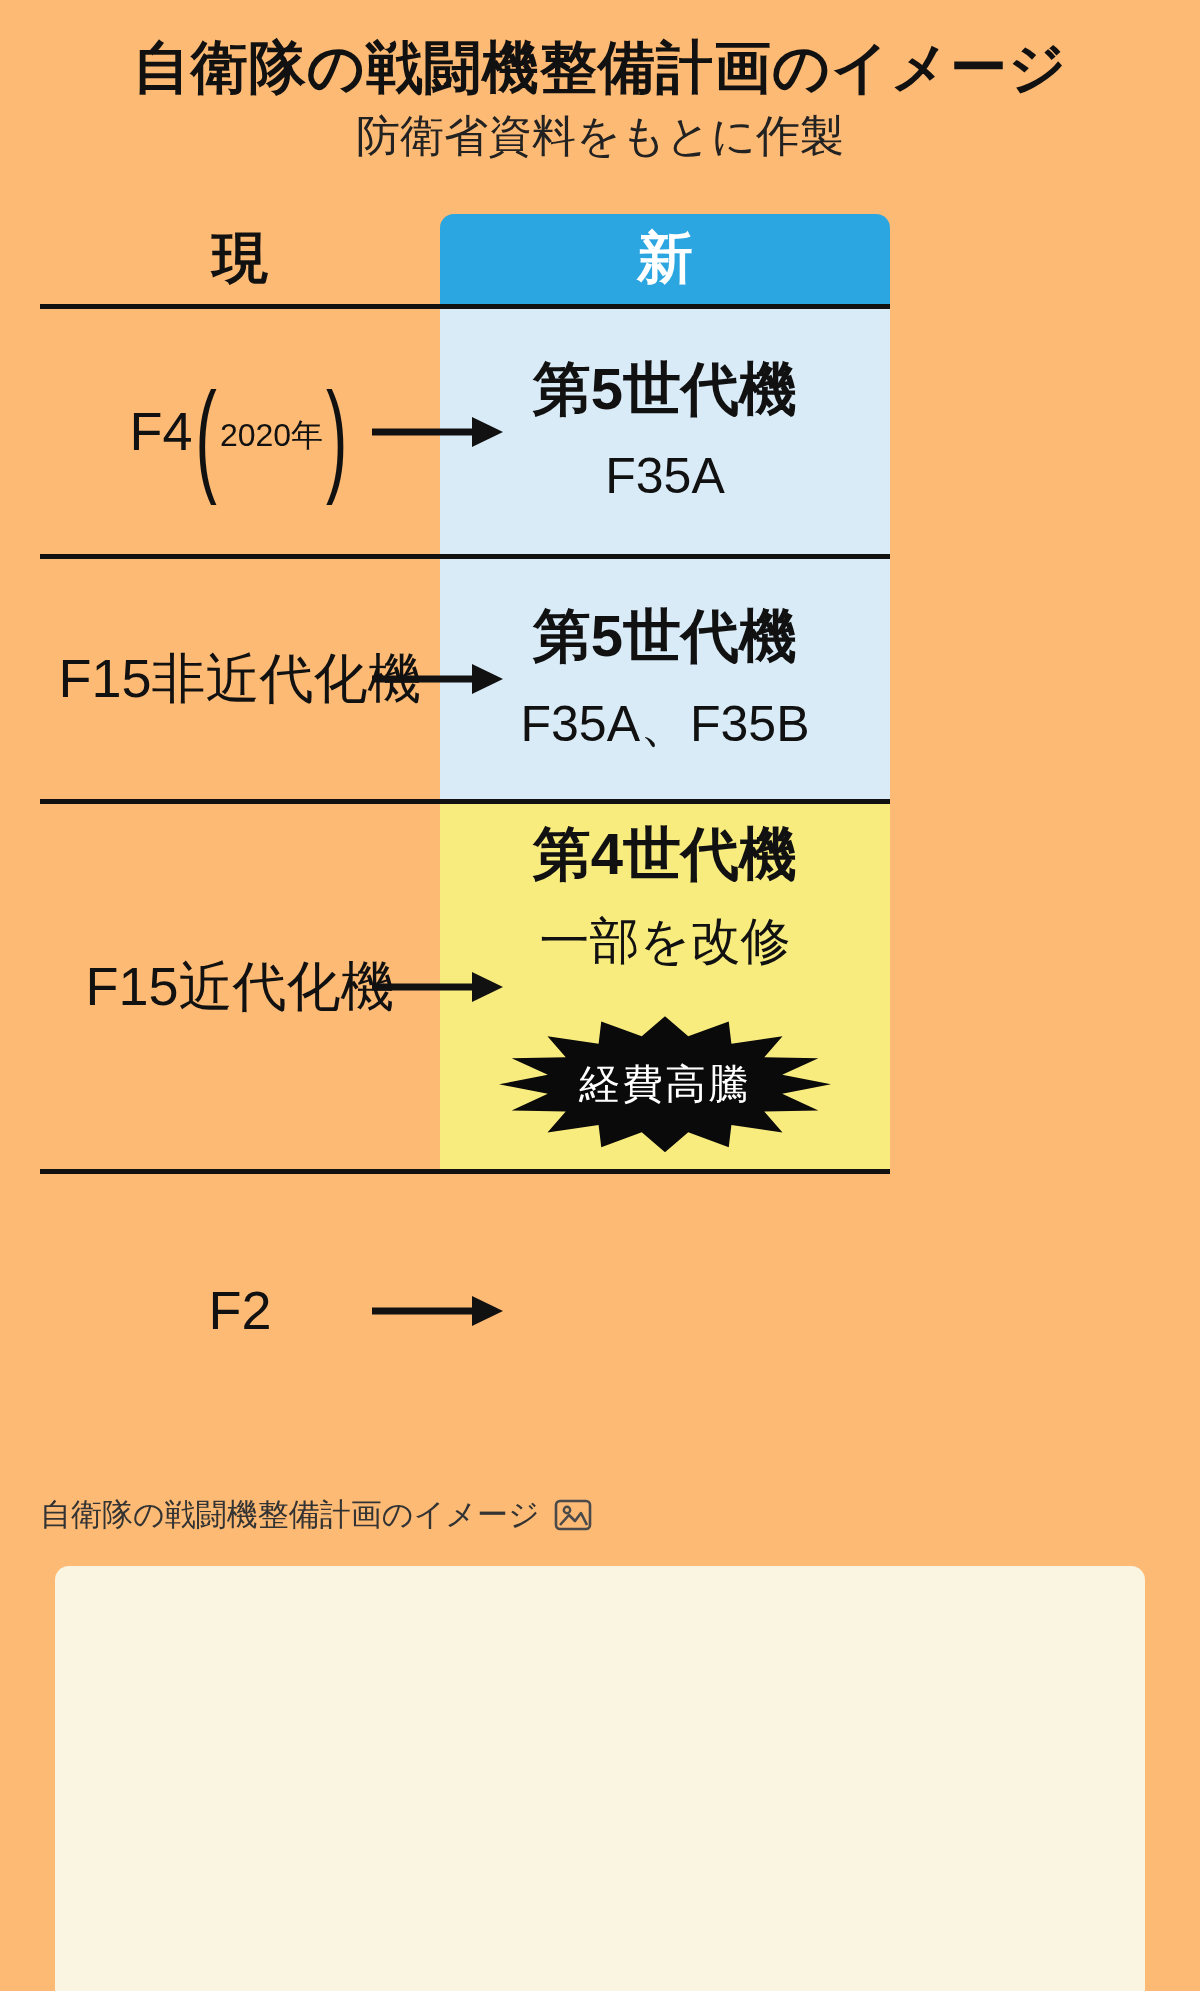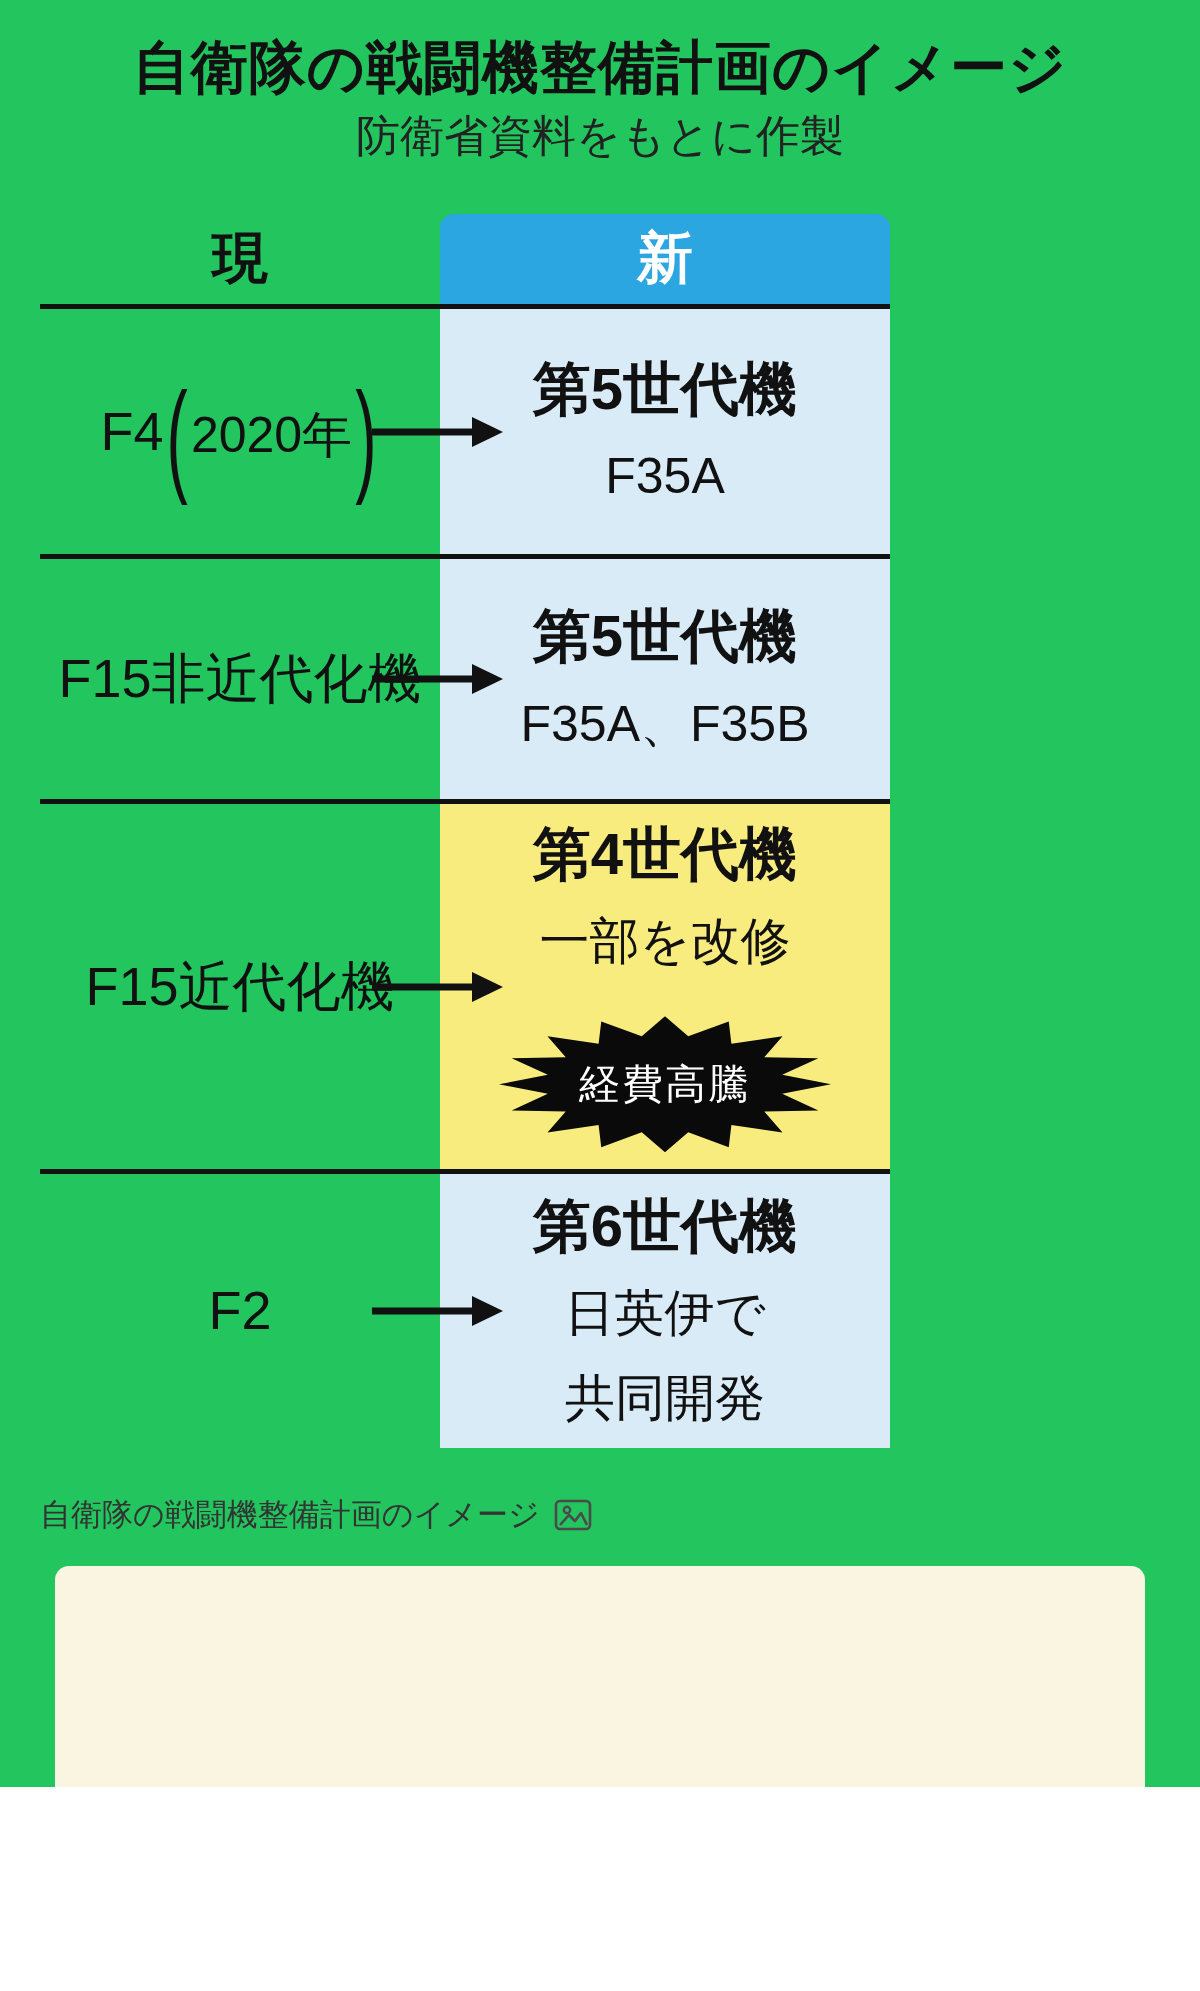--- a/index.html
+++ b/index.html
@@ -2,21 +2,21 @@
 <html style="--accent-blue: #2BA6E0; --column-blue: #D9EBF7; --highlight-yellow: #F9EC7F; --ink: #111111; --badge-bg: #0A0A0A; --card-cream: #FAF5E1;"><head>
 <meta charset="utf-8">
 <style>
   * { margin:0; padding:0; box-sizing:border-box; }
   html,body { background:#ffffff; }
   body {
     font-family:"Liberation Sans","DejaVu Sans",sans-serif;
     color:var(--ink,#111111);
     -webkit-font-smoothing:antialiased;
   }
-  .page { position:relative; width:1200px; height:1787px; overflow:hidden; background:#22c55e; }
+  .page { position:relative; width:1200px; height:1991px; overflow:hidden; background:#fdba74; }
 
   .title {
     padding-top:30px; text-align:center;
     font-size:57px; font-weight:800; letter-spacing:1px; color:var(--ink);
   }
   .subtitle {
     text-align:center;
     font-size:44px; font-weight:400; color:#222222;
   }
 
@@ -50,21 +50,21 @@
   .new-title { font-size:58px; font-weight:800; line-height:1.15; }
   .new-detail { font-size:50px; font-weight:400; line-height:1.22; }
 
   .arrow { position:absolute; left:330px; top:50%; transform:translateY(-50%); }
 
   .paren-group { display:flex; align-items:center; margin-top:8px; }
   .paren {
     display:inline-block; font-size:64px; font-weight:300; line-height:1;
     transform:scaleY(1.95); padding:0 3px;
   }
-  .note-lines { display:flex; flex-direction:column; align-items:flex-end; font-size:50px; line-height:1.3; font-weight:400; }
+  .note-lines { display:flex; flex-direction:column; align-items:flex-end; font-size:32px; line-height:1.3; font-weight:400; }
 
   .burst {
     margin-top:20px; width:332px; height:136px;
     background:var(--badge-bg,#0A0A0A);
     display:flex; align-items:center; justify-content:center;
     clip-path:polygon(100% 50%, 85.3% 57%, 96.2% 69.2%, 79.9% 70%, 85.4% 85.4%, 70% 79.9%,
       69.2% 96.2%, 57% 85.3%, 50% 100%, 43% 85.3%, 30.8% 96.2%, 30% 79.9%, 14.6% 85.4%,
       20.1% 70%, 3.8% 69.2%, 14.7% 57%, 0% 50%, 14.7% 43%, 3.8% 30.8%, 20.1% 30%,
       14.6% 14.6%, 30% 20.1%, 30.8% 3.8%, 43% 14.7%, 50% 0%, 57% 14.7%, 69.2% 3.8%,
       70% 20.1%, 85.4% 14.6%, 79.9% 30%, 96.2% 30.8%, 85.3% 43%);
@@ -146,25 +146,20 @@
       <svg class="arrow" width="135" height="40" viewBox="0 0 135 40">
         <line x1="2" y1="20" x2="104" y2="20" stroke="#111111" stroke-width="7"></line>
         <polygon points="102,5 133,20 102,35" fill="#111111"></polygon>
       </svg>
     </div>
 
     <div class="row row4 last">
       <div class="cell-left">
         <div>F2</div>
       </div>
-      <div class="cell-right">
-        <div class="new-title">第6世代機</div>
-        <div class="new-detail">日英伊で</div>
-        <div class="new-detail">共同開発</div>
-      </div>
       <svg class="arrow" width="135" height="40" viewBox="0 0 135 40">
         <line x1="2" y1="20" x2="104" y2="20" stroke="#111111" stroke-width="7"></line>
         <polygon points="102,5 133,20 102,35" fill="#111111"></polygon>
       </svg>
     </div>
 
   </div>
 
   <div class="caption">
     <span class="caption-text">自衛隊の戦闘機整備計画のイメージ</span>

